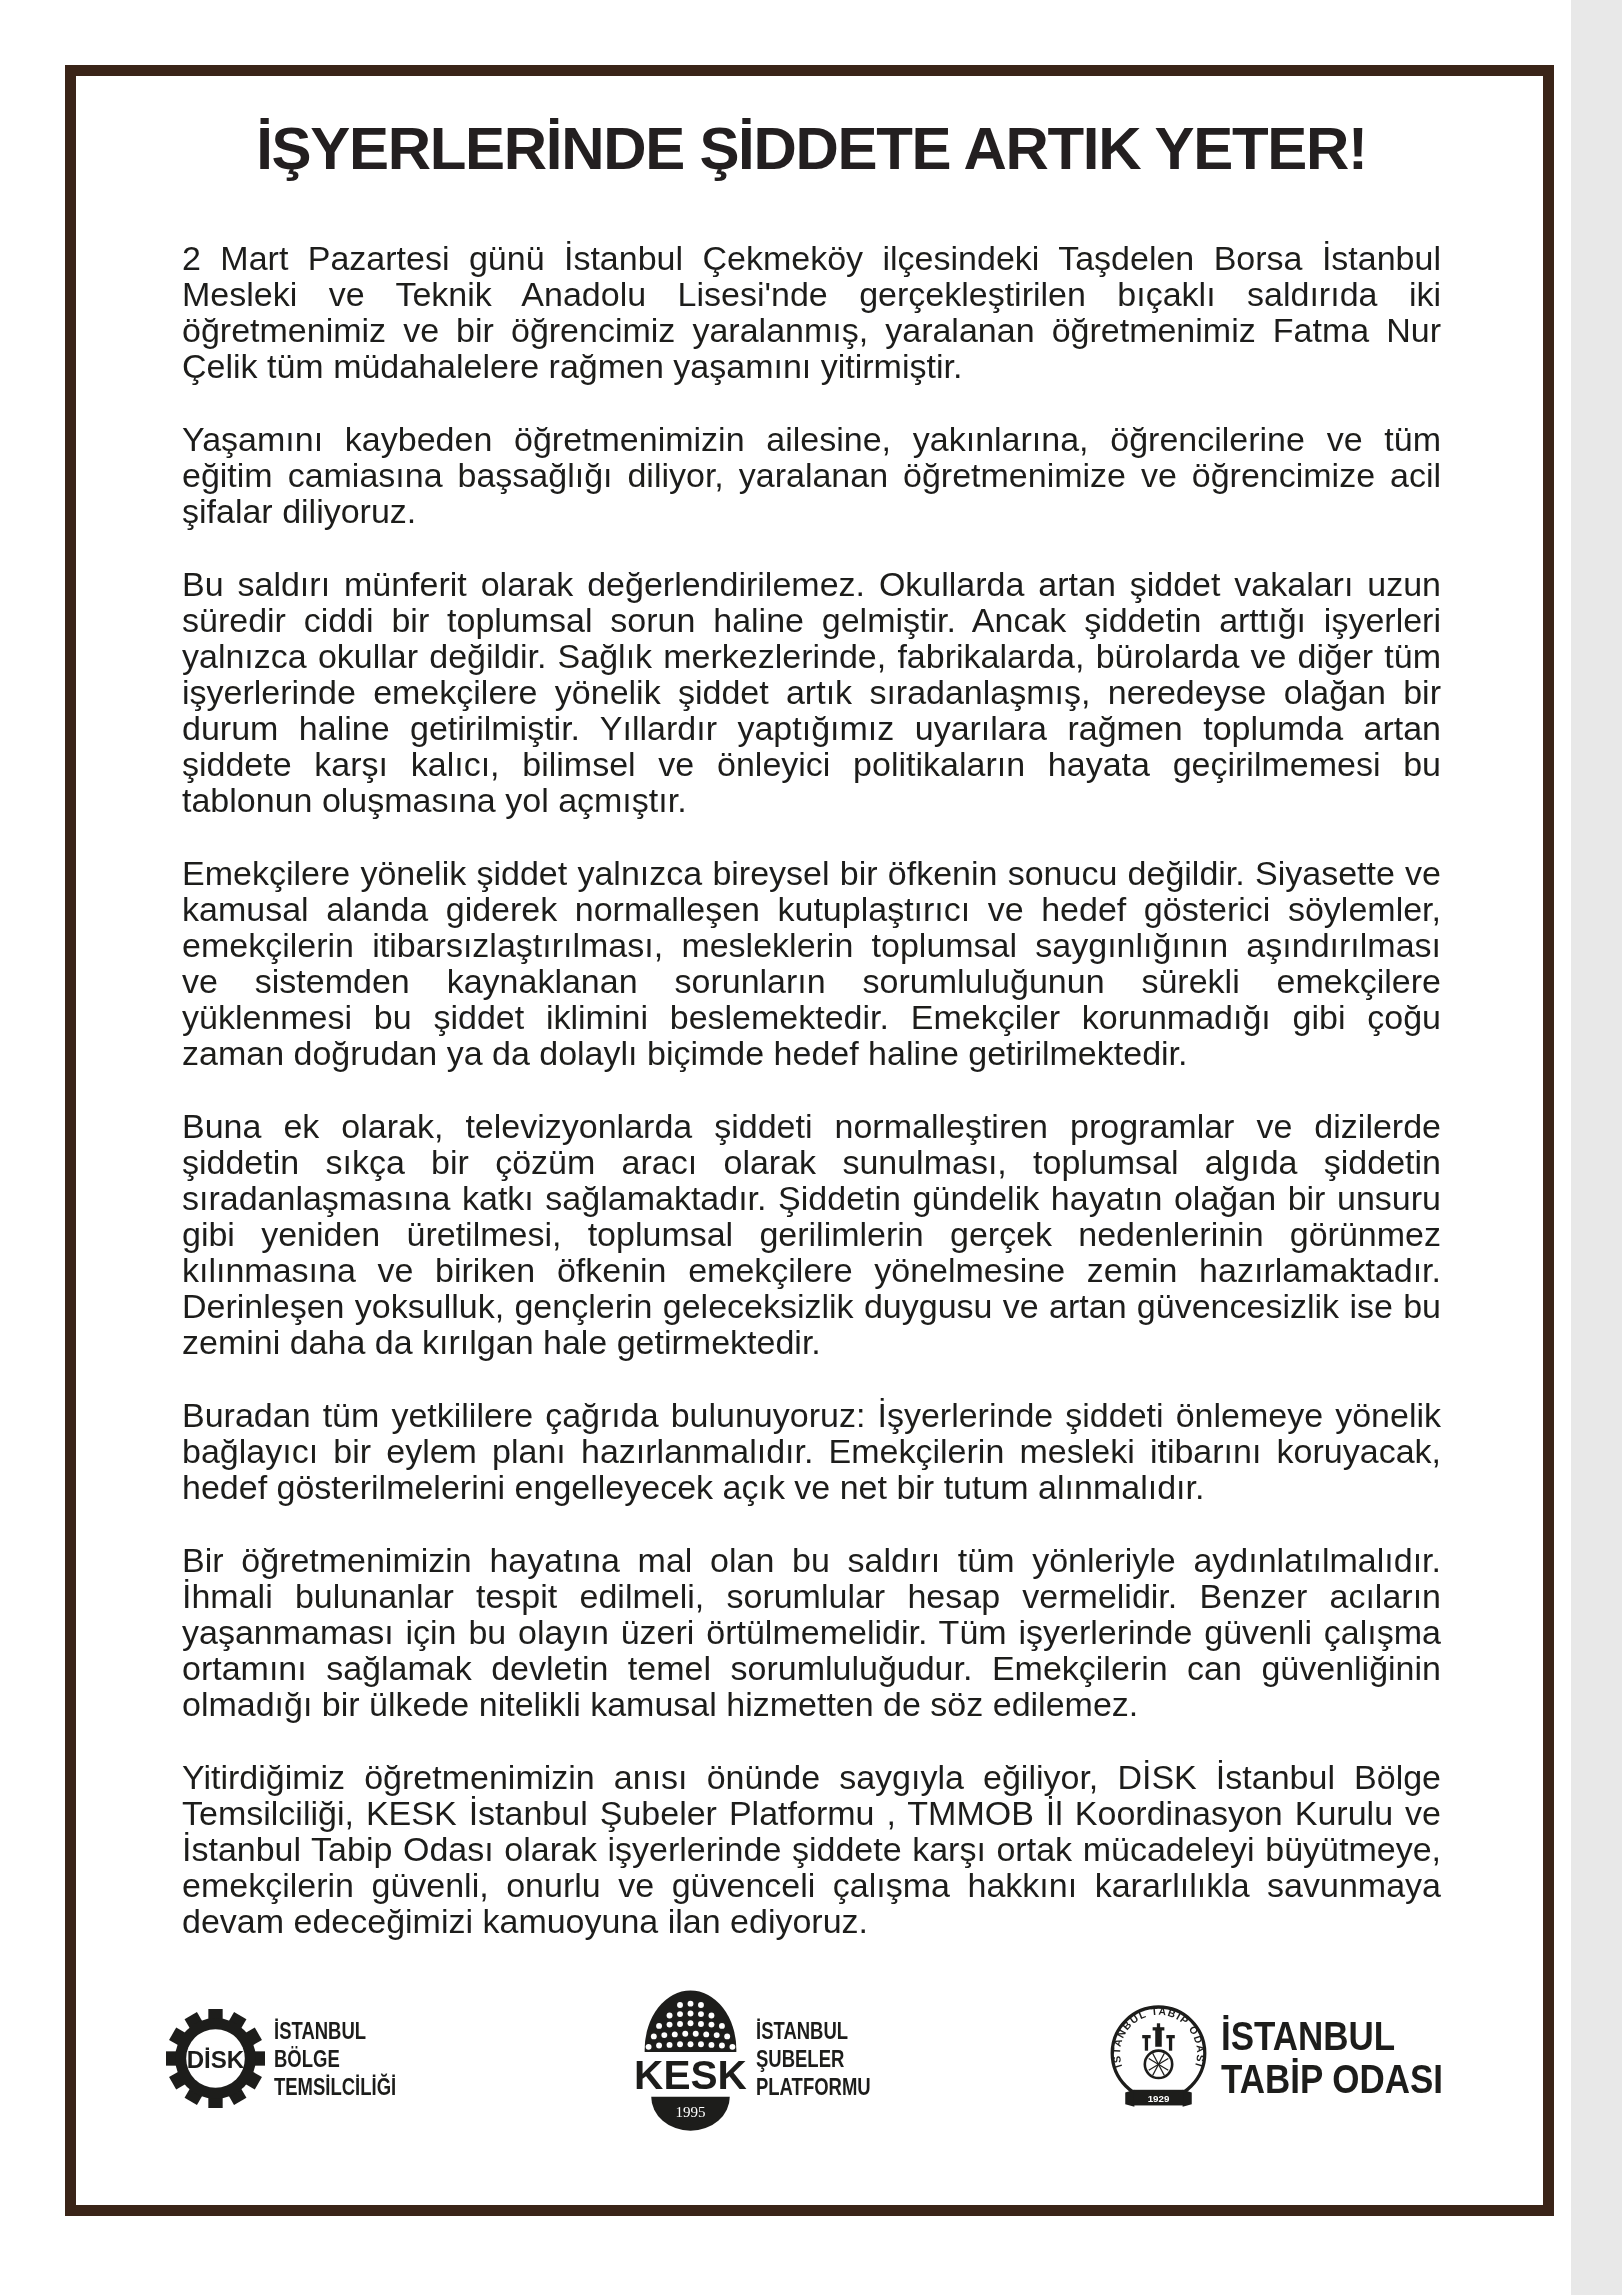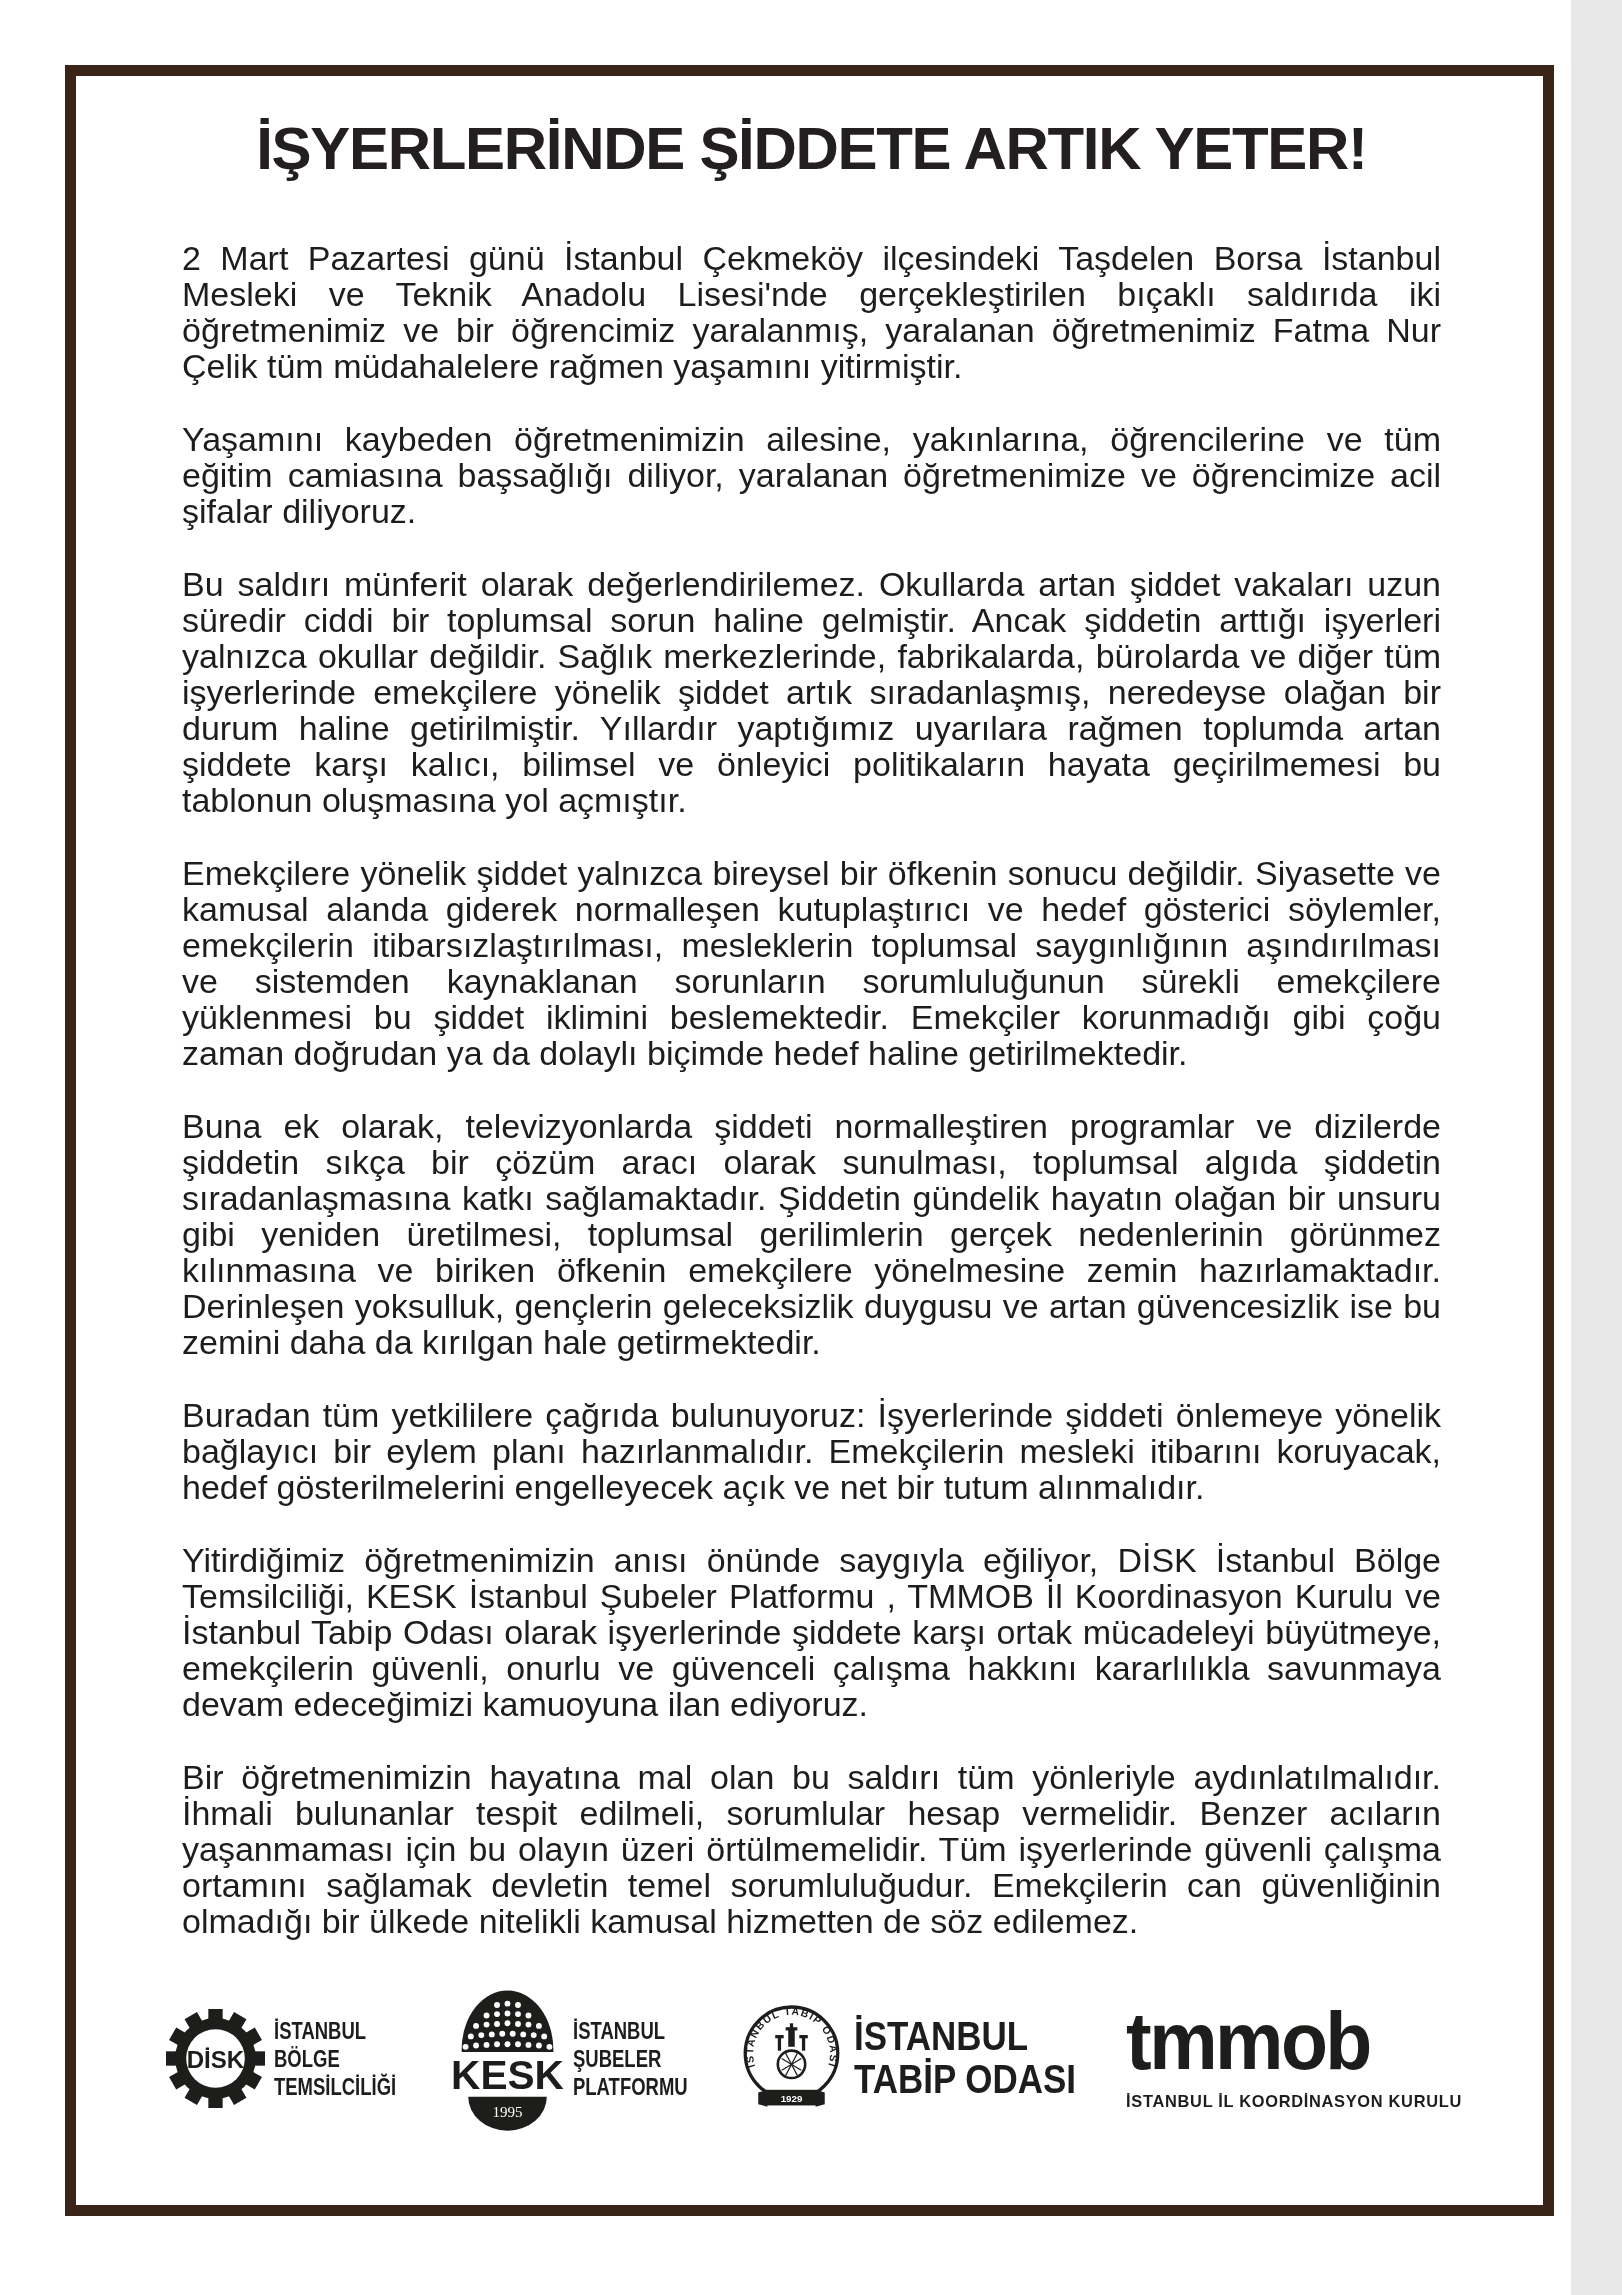--- a/index.html
+++ b/index.html
@@ -98,22 +98,22 @@
 
   <div class="content">
     <div class="title">İŞYERLERİNDE ŞİDDETE ARTIK YETER!</div>
     <div class="body">
       <p>2 Mart Pazartesi günü İstanbul Çekmeköy ilçesindeki Taşdelen Borsa İstanbul Mesleki ve Teknik Anadolu Lisesi'nde gerçekleştirilen bıçaklı saldırıda iki öğretmenimiz ve bir öğrencimiz yaralanmış, yaralanan öğretmenimiz Fatma Nur Çelik tüm müdahalelere rağmen yaşamını yitirmiştir.</p>
       <p>Yaşamını kaybeden öğretmenimizin ailesine, yakınlarına, öğrencilerine ve tüm eğitim camiasına başsağlığı diliyor, yaralanan öğretmenimize ve öğrencimize acil şifalar diliyoruz.</p>
       <p>Bu saldırı münferit olarak değerlendirilemez. Okullarda artan şiddet vakaları uzun süredir ciddi bir toplumsal sorun haline gelmiştir. Ancak şiddetin arttığı işyerleri yalnızca okullar değildir. Sağlık merkezlerinde, fabrikalarda, bürolarda ve diğer tüm işyerlerinde emekçilere yönelik şiddet artık sıradanlaşmış, neredeyse olağan bir durum haline getirilmiştir. Yıllardır yaptığımız uyarılara rağmen toplumda artan şiddete karşı kalıcı, bilimsel ve önleyici politikaların hayata geçirilmemesi bu tablonun oluşmasına yol açmıştır.</p>
       <p>Emekçilere yönelik şiddet yalnızca bireysel bir öfkenin sonucu değildir. Siyasette ve kamusal alanda giderek normalleşen kutuplaştırıcı ve hedef gösterici söylemler, emekçilerin itibarsızlaştırılması, mesleklerin toplumsal saygınlığının aşındırılması ve sistemden kaynaklanan sorunların sorumluluğunun sürekli emekçilere yüklenmesi bu şiddet iklimini beslemektedir. Emekçiler korunmadığı gibi çoğu zaman doğrudan ya da dolaylı biçimde hedef haline getirilmektedir.</p>
       <p>Buna ek olarak, televizyonlarda şiddeti normalleştiren programlar ve dizilerde şiddetin sıkça bir çözüm aracı olarak sunulması, toplumsal algıda şiddetin sıradanlaşmasına katkı sağlamaktadır. Şiddetin gündelik hayatın olağan bir unsuru gibi yeniden üretilmesi, toplumsal gerilimlerin gerçek nedenlerinin görünmez kılınmasına ve biriken öfkenin emekçilere yönelmesine zemin hazırlamaktadır. Derinleşen yoksulluk, gençlerin geleceksizlik duygusu ve artan güvencesizlik ise bu zemini daha da kırılgan hale getirmektedir.</p>
       <p>Buradan tüm yetkililere çağrıda bulunuyoruz: İşyerlerinde şiddeti önlemeye yönelik bağlayıcı bir eylem planı hazırlanmalıdır. Emekçilerin mesleki itibarını koruyacak, hedef gösterilmelerini engelleyecek açık ve net bir tutum alınmalıdır.</p>
+      <p>Bir öğretmenimizin hayatına mal olan bu saldırı tüm yönleriyle aydınlatılmalıdır. İhmali bulunanlar tespit edilmeli, sorumlular hesap vermelidir. Benzer acıların yaşanmaması için bu olayın üzeri örtülmemelidir. Tüm işyerlerinde güvenli çalışma ortamını sağlamak devletin temel sorumluluğudur. Emekçilerin can güvenliğinin olmadığı bir ülkede nitelikli kamusal hizmetten de söz edilemez.</p>
       <p>Yitirdiğimiz öğretmenimizin anısı önünde saygıyla eğiliyor, DİSK İstanbul Bölge Temsilciliği, KESK İstanbul Şubeler Platformu , TMMOB İl Koordinasyon Kurulu ve İstanbul Tabip Odası olarak işyerlerinde şiddete karşı ortak mücadeleyi büyütmeye, emekçilerin güvenli, onurlu ve güvenceli çalışma hakkını kararlılıkla savunmaya devam edeceğimizi kamuoyuna ilan ediyoruz.</p>
-      <p>Bir öğretmenimizin hayatına mal olan bu saldırı tüm yönleriyle aydınlatılmalıdır. İhmali bulunanlar tespit edilmeli, sorumlular hesap vermelidir. Benzer acıların yaşanmaması için bu olayın üzeri örtülmemelidir. Tüm işyerlerinde güvenli çalışma ortamını sağlamak devletin temel sorumluluğudur. Emekçilerin can güvenliğinin olmadığı bir ülkede nitelikli kamusal hizmetten de söz edilemez.</p>
     </div>
   </div>
 
   <div class="logos">
 
     <div class="logo-group">
       <svg class="disk-icon" width="99" height="99" viewBox="0 0 152 152">
         <g fill="#1d1d1b">
           <g transform="translate(76,76)">
             <g>
@@ -222,20 +222,16 @@
           <rect x="40" y="134" width="78" height="24" fill="#1d1d1b"></rect>
           <text x="79" y="152" text-anchor="middle" font-size="15" font-weight="bold" font-family="Liberation Sans, sans-serif" fill="#ffffff">1929</text>
         </g>
       </svg>
       <div class="caption big">
         <div>İSTANBUL</div>
         <div>TABİP ODASI</div>
       </div>
     </div>
 
-    <div class="tmmob">
-      <div class="tmmob-wordmark">tmmob</div>
-      <div class="tmmob-sub">İSTANBUL İL KOORDİNASYON KURULU</div>
-    </div>
 
   </div>
 </div>
 
 
 </body></html>

